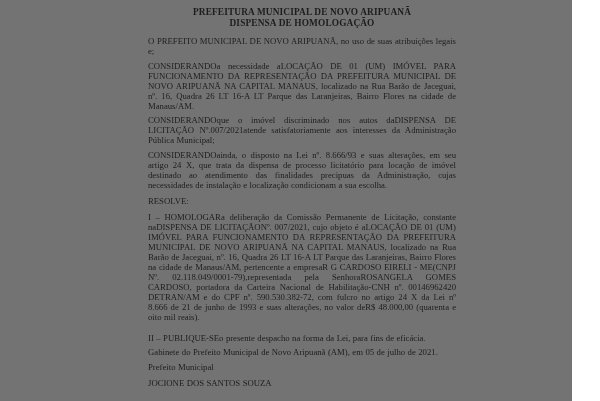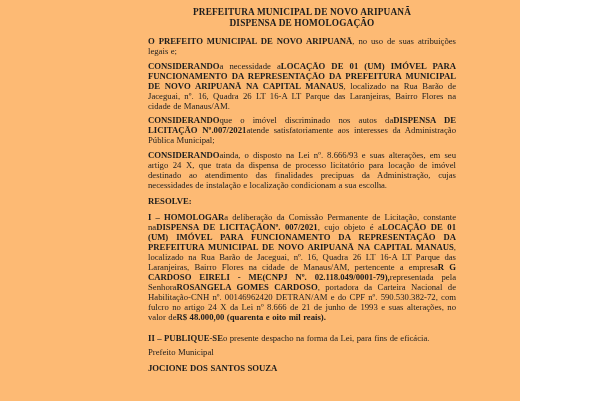--- a/index.html
+++ b/index.html
@@ -9,23 +9,23 @@
   body {
     width: 600px;
     height: 401px;
     background: #ffffff;
     overflow: hidden;
     font-family: "Liberation Serif", "DejaVu Serif", serif;
     color: #1d1d1d;
   }
   .page {
     position: relative;
-    width: 520px;
+    width: 572px;
     height: 401px;
-    background: #fdba74;
+    background: #737373;
   }
   .doc {
     position: absolute;
     left: 148px;
     top: 7px;
     width: 308px;
   }
   .title {
     text-align: center;
     font-weight: bold;
@@ -35,21 +35,21 @@
     letter-spacing: 0.15px;
   }
   .body p.para {
     margin: 0 0 4.5px 0;
     font-size: 8.7px;
     line-height: 10px;
     text-align: justify;
     word-spacing: 0.3px;
   }
   .body p.para span.b {
-    font-weight: bold;
+    font-weight: normal;
   }
   
   .body p[data-name="item-ii-publique-se"] { margin-top: 11px; }
   .body p[data-name="resolve"] { margin-top: 6px; margin-bottom: 6px; }
   .body p[data-name="assinatura-nome"] { margin-top: 6px; margin-bottom: 6px; }
 </style>
 </head>
 <body>
 
 <div class="page" data-name="document-page">
@@ -59,17 +59,18 @@
       <div data-name="document-title-line2">DISPENSA DE HOMOLOGAÇÃO</div>
     </header>
     <div class="body" data-name="document-body">
         <p class="para" data-name="preambulo-prefeito"><span class="b" data-name="bold-text-run">O PREFEITO MUNICIPAL DE NOVO ARIPUANÃ</span><span class="" data-name="text-run">, no uso de suas atribuições legais e;</span></p>
         <p class="para" data-name="considerando-1"><span class="b" data-name="bold-text-run">CONSIDERANDO</span><span class="" data-name="text-run">a necessidade a</span><span class="b" data-name="bold-text-run">LOCAÇÃO DE 01 (UM) IMÓVEL PARA FUNCIONAMENTO DA REPRESENTAÇÃO DA PREFEITURA MUNICIPAL DE NOVO ARIPUANÃ NA CAPITAL MANAUS</span><span class="" data-name="text-run">, localizado na Rua Barão de Jaceguai, nº. 16, Quadra 26 LT 16-A LT Parque das Laranjeiras, Bairro Flores na cidade de Manaus/AM.</span></p>
         <p class="para" data-name="considerando-2"><span class="b" data-name="bold-text-run">CONSIDERANDO</span><span class="" data-name="text-run">que o imóvel discriminado nos autos da</span><span class="b" data-name="bold-text-run">DISPENSA DE LICITAÇÃO Nº.007/2021</span><span class="" data-name="text-run">atende satisfatoriamente aos interesses da Administração Pública Municipal;</span></p>
         <p class="para" data-name="considerando-3"><span class="b" data-name="bold-text-run">CONSIDERANDO</span><span class="" data-name="text-run">ainda, o disposto na Lei nº. 8.666/93 e suas alterações, em seu artigo 24 X, que trata da dispensa de processo licitatório para locação de imóvel destinado ao atendimento das finalidades precipuas da Administração, cujas necessidades de instalação e localização condicionam a sua escolha.</span></p>
         <p class="para" data-name="resolve"><span class="b" data-name="bold-text-run">RESOLVE:</span></p>
         <p class="para" data-name="item-i-homologar"><span class="b" data-name="bold-text-run">I – HOMOLOGAR</span><span class="" data-name="text-run">a deliberação da Comissão Permanente de Licitação, constante na</span><span class="b" data-name="bold-text-run">DISPENSA DE LICITAÇÃONº. 007/2021</span><span class="" data-name="text-run">, cujo objeto é a</span><span class="b" data-name="bold-text-run">LOCAÇÃO DE 01 (UM) IMÓVEL PARA FUNCIONAMENTO DA REPRESENTAÇÃO DA PREFEITURA MUNICIPAL DE NOVO ARIPUANÃ NA CAPITAL MANAUS</span><span class="" data-name="text-run">, localizado na Rua Barão de Jaceguai, nº. 16, Quadra 26 LT 16-A LT Parque das Laranjeiras, Bairro Flores na cidade de Manaus/AM, pertencente a empresa</span><span class="b" data-name="bold-text-run">R G CARDOSO EIRELI - ME(CNPJ Nº. 02.118.049/0001-79),</span><span class="" data-name="text-run">representada pela Senhora</span><span class="b" data-name="bold-text-run">ROSANGELA GOMES CARDOSO</span><span class="" data-name="text-run">, portadora da Carteira Nacional de Habilitação-CNH nº. 00146962420 DETRAN/AM e do CPF nº. 590.530.382-72, com fulcro no artigo 24 X da Lei nº 8.666 de 21 de junho de 1993 e suas alterações, no valor de</span><span class="b" data-name="bold-text-run">R$ 48.000,00 (quarenta e oito mil reais).</span></p>
         <p class="para" data-name="item-ii-publique-se"><span class="b" data-name="bold-text-run">II – PUBLIQUE-SE</span><span class="" data-name="text-run">o presente despacho na forma da Lei, para fins de eficácia.</span></p>
+        <p class="para" data-name="fecho-gabinete"><span class="" data-name="text-run">Gabinete do Prefeito Municipal de Novo Aripuanã (AM), em 05 de julho de 2021.</span></p>
         <p class="para" data-name="assinatura-cargo"><span class="" data-name="text-run">Prefeito Municipal</span></p>
         <p class="para" data-name="assinatura-nome"><span class="b" data-name="bold-text-run">JOCIONE DOS SANTOS SOUZA</span></p>
       </div>
   </div>
 </div>
 
 </body></html>

